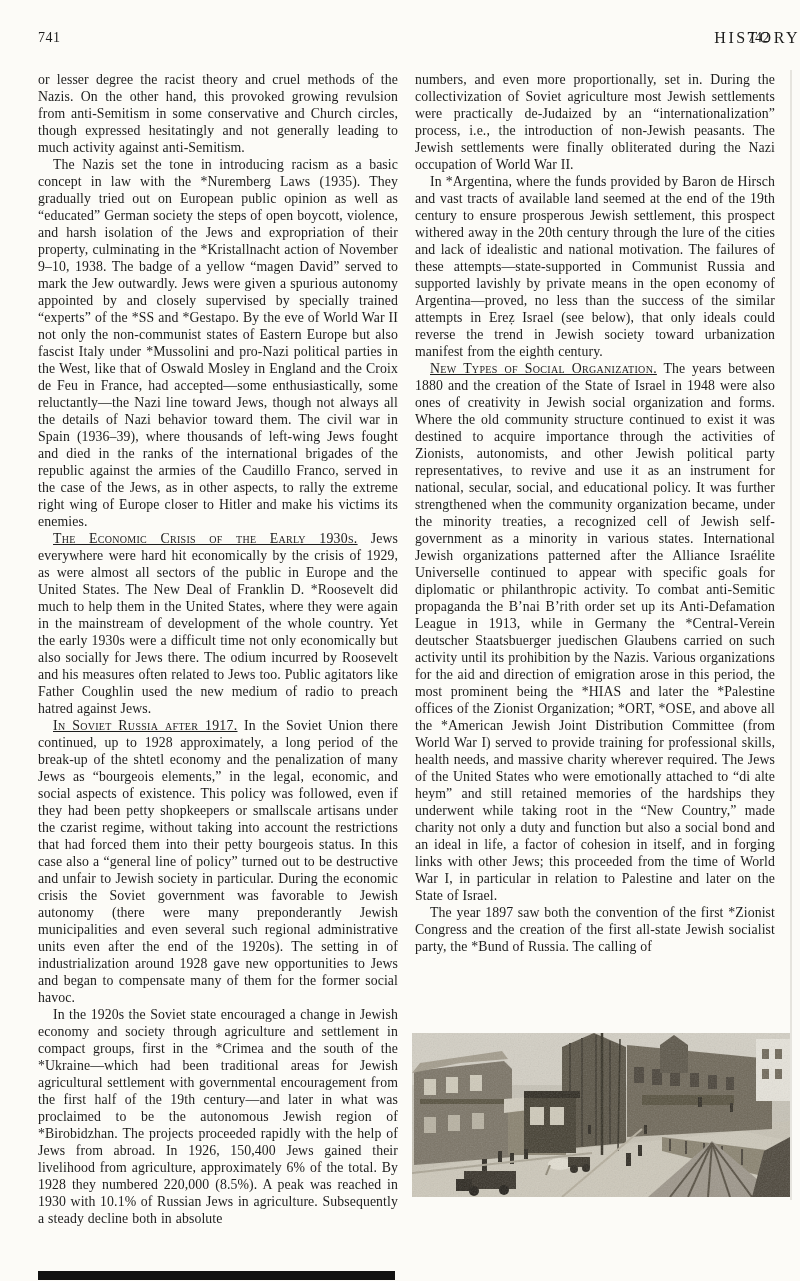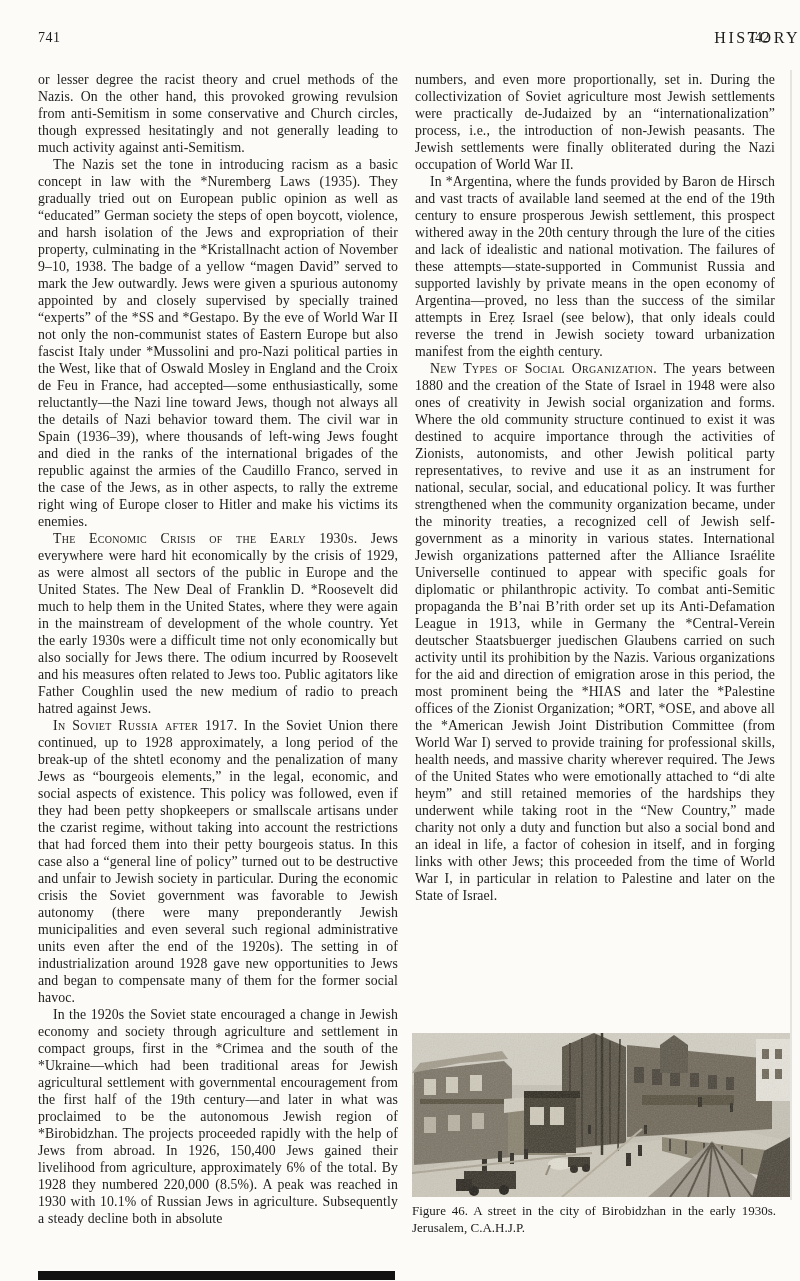--- a/index.html
+++ b/index.html
@@ -20,21 +20,21 @@
   .col{position:absolute;top:58px;width:360px;margin-top:13px;}
   .col.left{left:38px;}
   .col.right{left:415px;}
   p.para{
     margin:0;text-align:justify;
     font-size:13.8px;line-height:17px;
     letter-spacing:.1px;
     word-spacing:.3px;
   }
   p.para.indent{text-indent:15px;}
-  .sc{font-variant:small-caps;letter-spacing:.3px;}
+  .sc{font-variant:small-caps;letter-spacing:.3px;text-decoration:underline;}
   .figure-block{position:absolute;left:412px;top:1033px;width:378px;}
   .photo{
     width:378px;height:164px;display:block;
     background:#c6c2b6;
   }
   .caption{
     margin:6px 0 0 0;width:364px;
     font-size:13px;line-height:16.5px;text-align:justify;
   }
   .gutter-line{
@@ -57,20 +57,21 @@
     <p class="para">or lesser degree the racist theory and cruel methods of the Nazis. On the other hand, this provoked growing revulsion from anti-Semitism in some conservative and Church circles, though expressed hesitatingly and not generally leading to much activity against anti-Semitism.</p>
     <p class="para indent">The Nazis set the tone in introducing racism as a basic concept in law with the *Nuremberg Laws (1935). They gradually tried out on European public opinion as well as “educated” German society the steps of open boycott, violence, and harsh isolation of the Jews and expropriation of their property, culminating in the *Kristallnacht action of November 9–10, 1938. The badge of a yellow “magen David” served to mark the Jew outwardly. Jews were given a spurious autonomy appointed by and closely supervised by specially trained “experts” of the *SS and *Gestapo. By the eve of World War II not only the non-communist states of Eastern Europe but also fascist Italy under *Mussolini and pro-Nazi political parties in the West, like that of Oswald Mosley in England and the Croix de Feu in France, had accepted—some enthusiastically, some reluctantly—the Nazi line toward Jews, though not always all the details of Nazi behavior toward them. The civil war in Spain (1936–39), where thousands of left-wing Jews fought and died in the ranks of the international brigades of the republic against the armies of the Caudillo Franco, served in the case of the Jews, as in other aspects, to rally the extreme right wing of Europe closer to Hitler and make his victims its enemies.</p>
     <p class="para indent"><span class="sc">The Economic Crisis of the Early 1930s.</span> Jews everywhere were hard hit economically by the crisis of 1929, as were almost all sectors of the public in Europe and the United States. The New Deal of Franklin D. *Roosevelt did much to help them in the United States, where they were again in the mainstream of development of the whole country. Yet the early 1930s were a difficult time not only economically but also socially for Jews there. The odium incurred by Roosevelt and his measures often related to Jews too. Public agitators like Father Coughlin used the new medium of radio to preach hatred against Jews.</p>
     <p class="para indent"><span class="sc">In Soviet Russia after 1917.</span> In the Soviet Union there continued, up to 1928 approximately, a long period of the break-up of the shtetl economy and the penalization of many Jews as “bourgeois elements,” in the legal, economic, and social aspects of existence. This policy was followed, even if they had been petty shopkeepers or smallscale artisans under the czarist regime, without taking into account the restrictions that had forced them into their petty bourgeois status. In this case also a “general line of policy” turned out to be destructive and unfair to Jewish society in particular. During the economic crisis the Soviet government was favorable to Jewish autonomy (there were many preponderantly Jewish municipalities and even several such regional administrative units even after the end of the 1920s). The setting in of industrialization around 1928 gave new opportunities to Jews and began to compensate many of them for the former social havoc.</p>
     <p class="para indent">In the 1920s the Soviet state encouraged a change in Jewish economy and society through agriculture and settlement in compact groups, first in the *Crimea and the south of the *Ukraine—which had been traditional areas for Jewish agricultural settlement with governmental encouragement from the first half of the 19th century—and later in what was proclaimed to be the autonomous Jewish region of *Birobidzhan. The projects proceeded rapidly with the help of Jews from abroad. In 1926, 150,400 Jews gained their livelihood from agriculture, approximately 6% of the total. By 1928 they numbered 220,000 (8.5%). A peak was reached in 1930 with 10.1% of Russian Jews in agriculture. Subsequently a steady decline both in absolute</p>
   </div>
 <div class="col right">
     <p class="para">numbers, and even more proportionally, set in. During the collectivization of Soviet agriculture most Jewish settlements were practically de-Judaized by an “internationalization” process, i.e., the introduction of non-Jewish peasants. The Jewish settlements were finally obliterated during the Nazi occupation of World War II.</p>
     <p class="para indent">In *Argentina, where the funds provided by Baron de Hirsch and vast tracts of available land seemed at the end of the 19th century to ensure prosperous Jewish settlement, this prospect withered away in the 20th century through the lure of the cities and lack of idealistic and national motivation. The failures of these attempts—state-supported in Communist Russia and supported lavishly by private means in the open economy of Argentina—proved, no less than the success of the similar attempts in Ereẓ Israel (see below), that only ideals could reverse the trend in Jewish society toward urbanization manifest from the eighth century.</p>
     <p class="para indent"><span class="sc">New Types of Social Organization.</span> The years between 1880 and the creation of the State of Israel in 1948 were also ones of creativity in Jewish social organization and forms. Where the old community structure continued to exist it was destined to acquire importance through the activities of Zionists, autonomists, and other Jewish political party representatives, to revive and use it as an instrument for national, secular, social, and educational policy. It was further strengthened when the community organization became, under the minority treaties, a recognized cell of Jewish self-government as a minority in various states. International Jewish organizations patterned after the Alliance Israélite Universelle continued to appear with specific goals for diplomatic or philanthropic activity. To combat anti-Semitic propaganda the B’nai B’rith order set up its Anti-Defamation League in 1913, while in Germany the *Central-Verein deutscher Staatsbuerger juedischen Glaubens carried on such activity until its prohibition by the Nazis. Various organizations for the aid and direction of emigration arose in this period, the most prominent being the *HIAS and later the *Palestine offices of the Zionist Organization; *ORT, *OSE, and above all the *American Jewish Joint Distribution Committee (from World War I) served to provide training for professional skills, health needs, and massive charity wherever required. The Jews of the United States who were emotionally attached to “di alte heym” and still retained memories of the hardships they underwent while taking root in the “New Country,” made charity not only a duty and function but also a social bond and an ideal in life, a factor of cohesion in itself, and in forging links with other Jews; this proceeded from the time of World War I, in particular in relation to Palestine and later on the State of Israel.</p>
+    <p class="para indent">The year 1897 saw both the convention of the first *Zionist Congress and the creation of the first all-state Jewish socialist party, the *Bund of Russia. The calling of</p>
   </div>
 
 <div class="figure-block">
   <svg class="photo" viewBox="0 0 378 164" preserveAspectRatio="none" xmlns="http://www.w3.org/2000/svg">
     <defs>
       <filter id="grain" x="0" y="0" width="100%" height="100%">
         <feTurbulence type="fractalNoise" baseFrequency="0.75" numOctaves="2" stitchTiles="stitch" result="n"></feTurbulence>
         <feColorMatrix in="n" type="saturate" values="0" result="g"></feColorMatrix>
         <feComponentTransfer in="g" result="ga">
             <feFuncA type="linear" slope="0.45" intercept="0"></feFuncA>
@@ -161,17 +162,16 @@
     <rect x="286" y="64" width="4" height="10" fill="#332f26"></rect>
     <rect x="318" y="70" width="3" height="9" fill="#332f26"></rect>
     <rect x="214" y="120" width="5" height="13" fill="#2e2a22"></rect>
     <rect x="226" y="112" width="4" height="11" fill="#2e2a22"></rect>
 
     <line x1="0" y1="140" x2="180" y2="120" stroke="#aba595" stroke-width="2"></line>
     <line x1="150" y1="164" x2="230" y2="96" stroke="#b5ae9d" stroke-width="2"></line>
 
     <rect x="0" y="0" width="378" height="164" filter="url(#grain)" opacity="0.5"></rect>
   </svg>
-  <p class="caption">Figure 46. A street in the city of Birobidzhan in the early 1930s. Jerusalem, C.A.H.J.P.</p>
 </div>
 
 <div class="gutter-line"></div>
 <div class="scan-bar"></div>
 
 </body></html>

